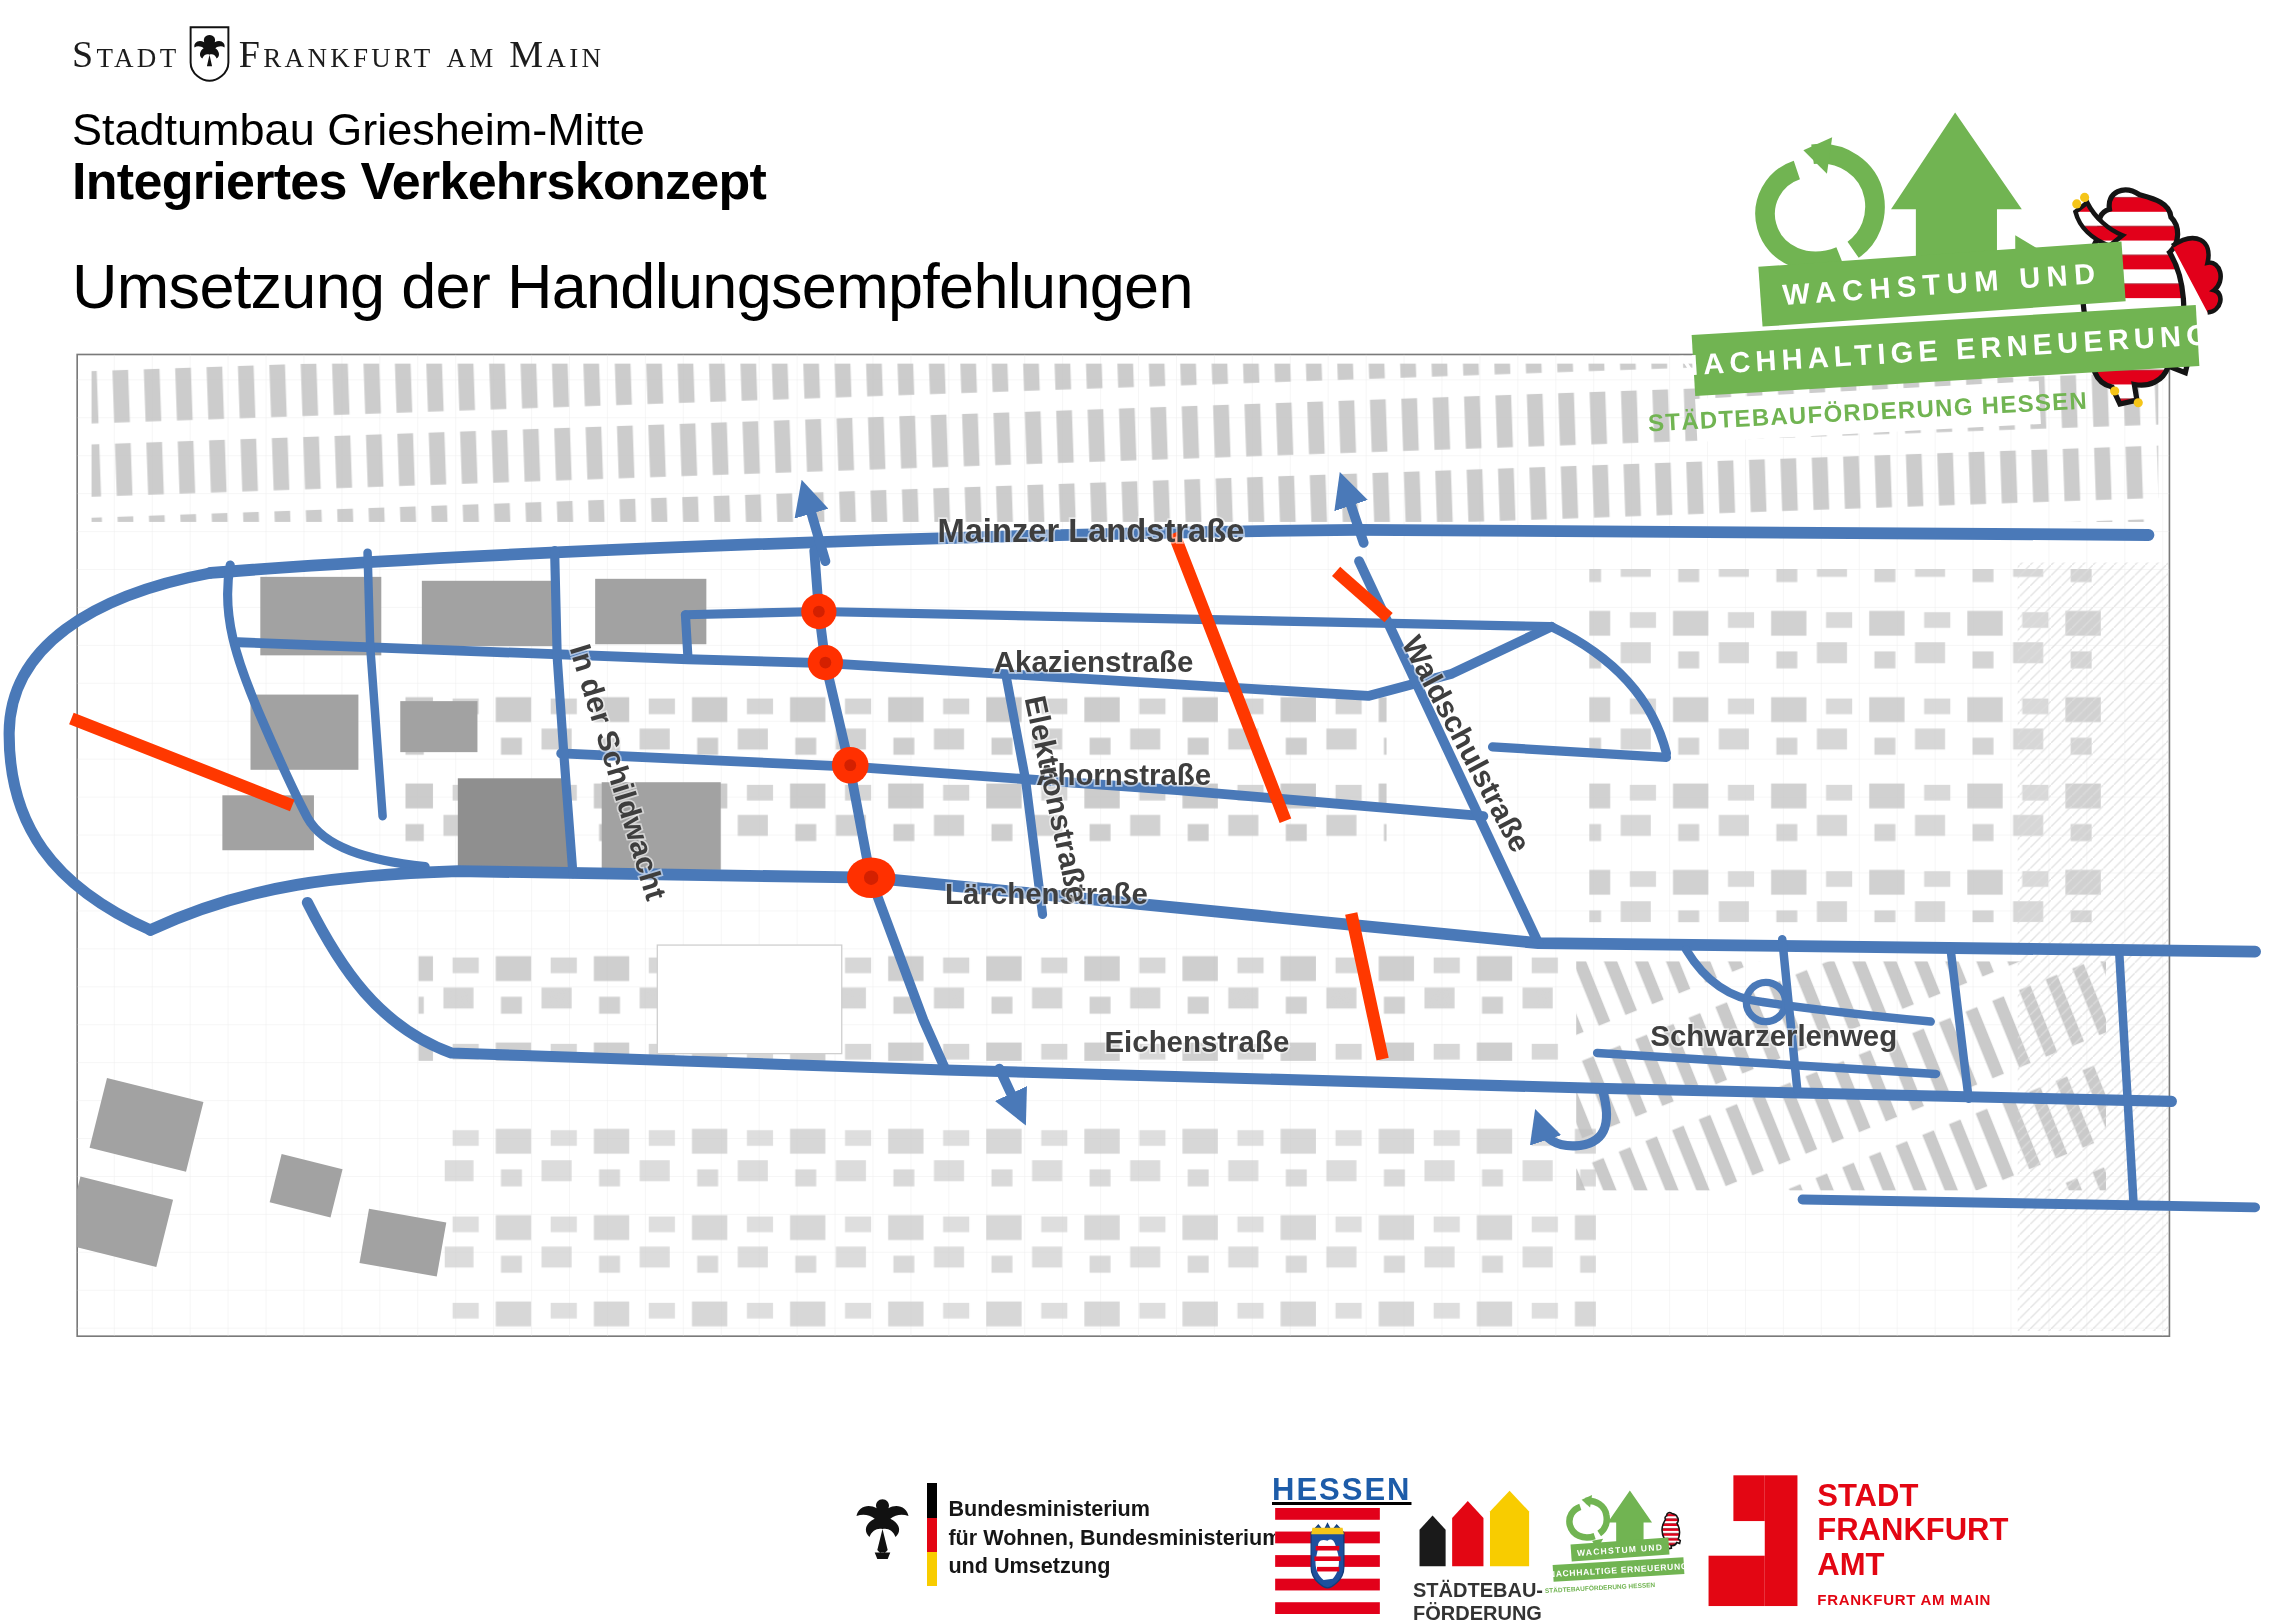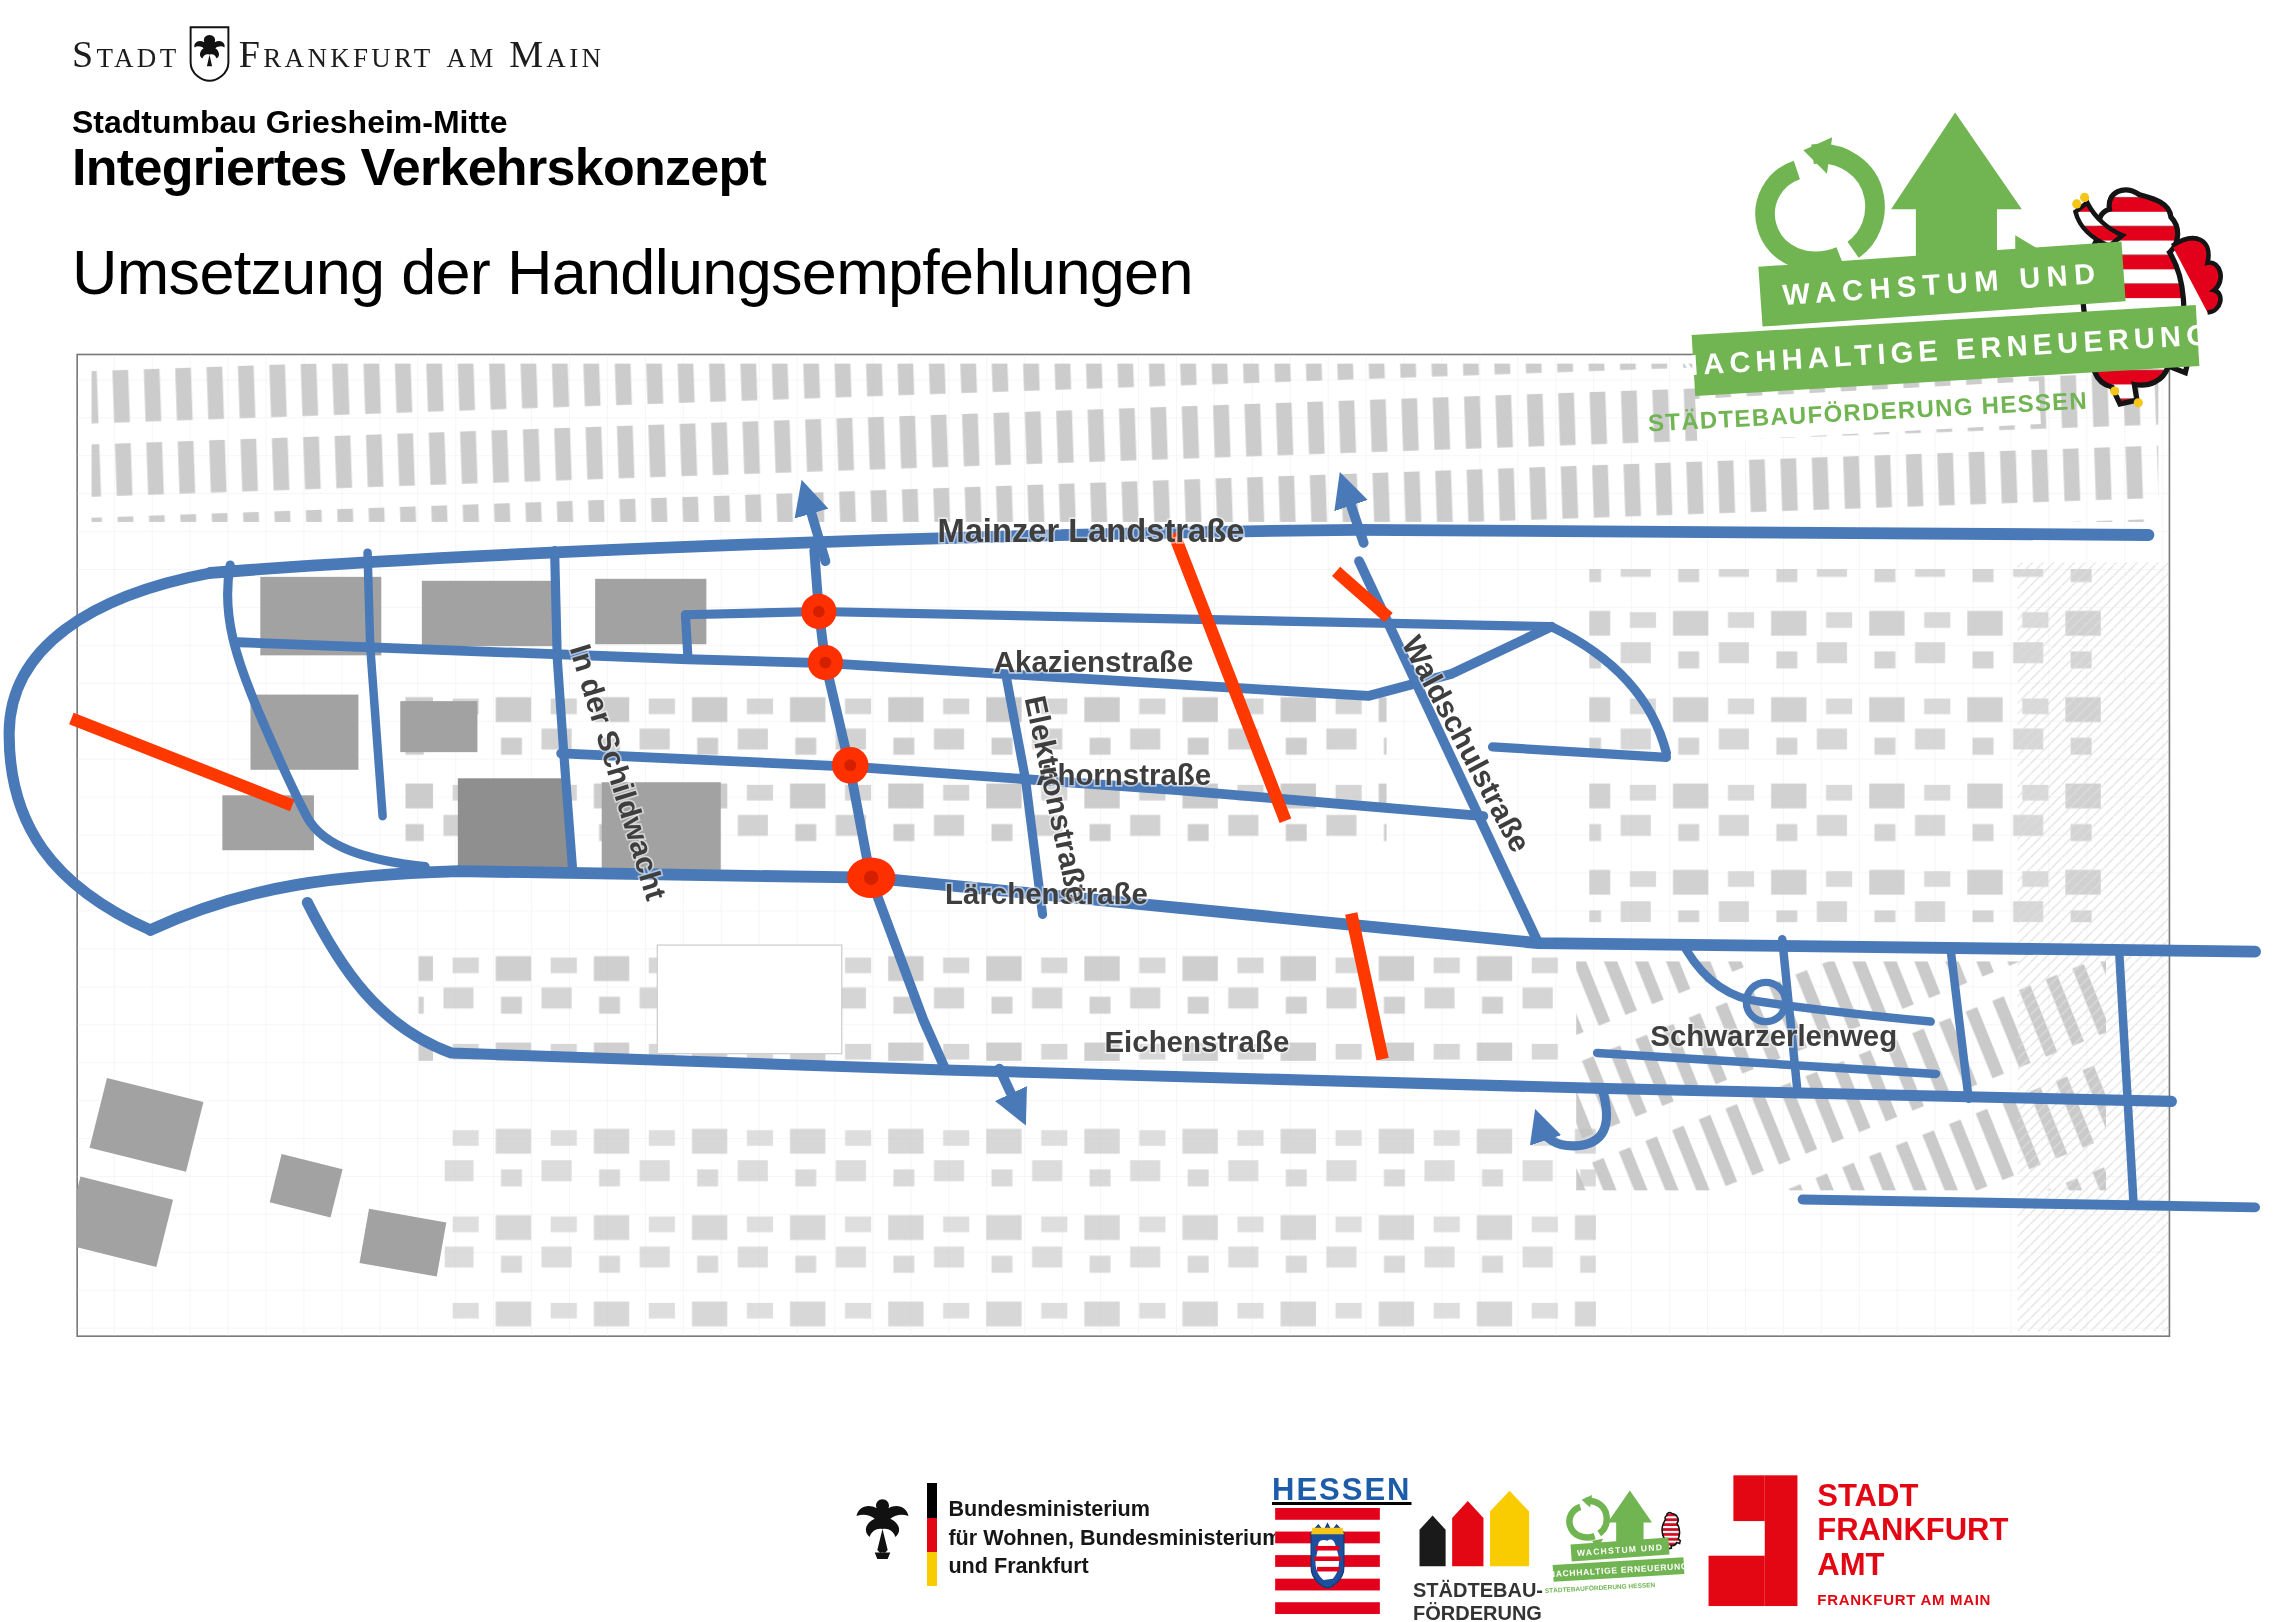--- a/index.html
+++ b/index.html
@@ -3,21 +3,21 @@
 <meta charset="utf-8">
 <style>
   html,body{margin:0;padding:0;background:#ffffff;}
   body{width:2295px;height:1622px;position:relative;font-family:"Liberation Sans",sans-serif;overflow:hidden;}
   .page{position:absolute;inset:0;background:#fff;}
   
   .hdr{position:absolute;left:72px;top:26px;z-index:5;}
   .citylogo{display:flex;align-items:center;gap:9.2px;color:#1c1c1c;}
   .citylogo .cap{font-family:"Liberation Serif",serif;font-size:38px;letter-spacing:3.3px;font-variant:small-caps;font-weight:400;}
   .titles{margin-top:23.6px;color:#000;}
-  .t-sub{font-size:32px;font-weight:700;line-height:1.05;}
+  .t-sub{font-size:45px;font-weight:400;line-height:1.05;}
   .t-main{font-size:52px;font-weight:700;line-height:1.08;letter-spacing:-0.7px;}
   .t-main2{font-size:63px;font-weight:400;margin-top:41px;letter-spacing:-0.7px;}
   
   .prog{position:absolute;left:1675px;top:98px;width:589px;height:327px;z-index:6;}
   .banner{position:absolute;color:#fff;font-weight:700;white-space:nowrap;}
   .b1{left:85px;top:156px;width:364px;height:60px;background:#71b452;transform:rotate(-4deg);
       font-size:29px;letter-spacing:6.5px;display:flex;align-items:center;justify-content:center;}
   .b2{left:18.3px;top:222px;width:505px;height:61px;background:#71b452;transform:rotate(-3.4deg);
       font-size:29px;letter-spacing:5.2px;display:flex;align-items:center;justify-content:center;}
   .b3{left:21px;top:292px;width:344px;height:43px;background:#ffffff;transform:rotate(-3deg);
@@ -233,21 +233,21 @@
       <path d="M50,18 C42,18 38,26 41,32 C28,24 12,30 10,44 C20,40 30,42 38,48 C24,54 20,68 30,76 C34,66 42,62 50,64 C58,62 66,66 70,76 C80,68 76,54 62,48 C70,42 80,40 90,44 C88,30 72,24 59,32 C62,26 58,18 50,18 Z M50,64 L42,96 C46,102 54,102 58,96 Z M38,100 L62,100 L58,110 L42,110 Z" fill="#111"></path>
     </svg>
     <div class="bar">
       <div style="height:35px;background:#000"></div>
       <div style="height:34px;background:#e30613"></div>
       <div style="height:34px;background:#f8cc00"></div>
     </div>
     <div class="txt">
       <div>Bundesministerium</div>
       <div>für Wohnen, Bundesministerium</div>
-      <div>und Frankfurt</div>
+      <div>und Umsetzung</div>
     </div>
   </div>
 
   <div class="hessen">
     <div class="word">HESSEN</div>
     <svg width="105" height="106" viewBox="0 0 160 162">
       <g>
         <rect width="160" height="162" fill="#fff"></rect>
         <rect y="0" width="160" height="18" fill="#e2001a"></rect>
         <rect y="36" width="160" height="18" fill="#e2001a"></rect>

